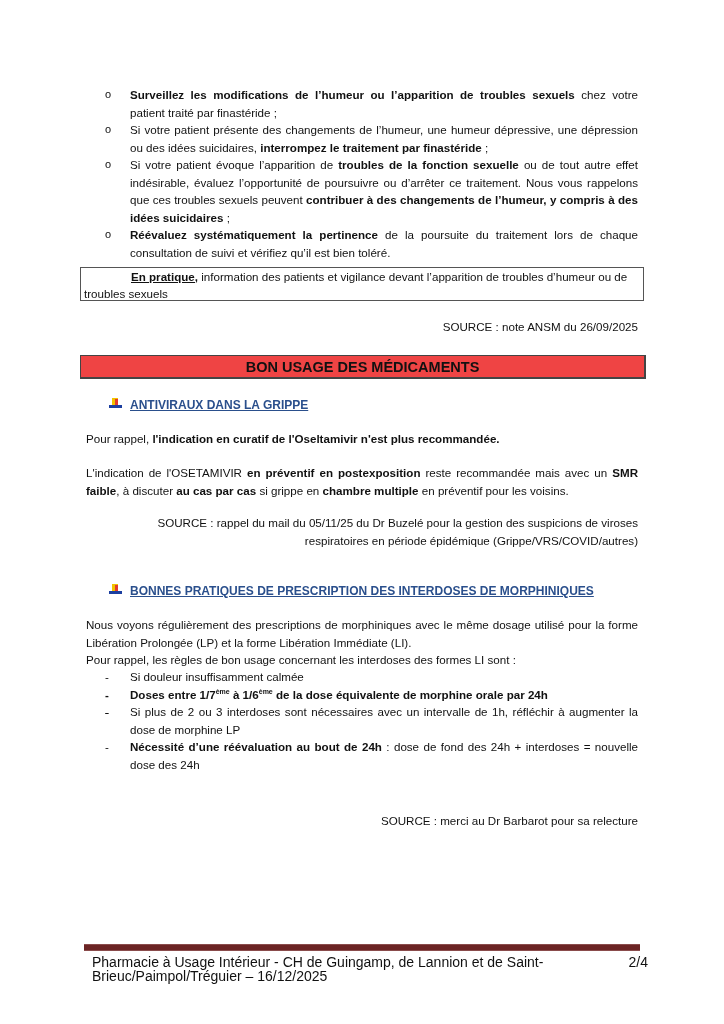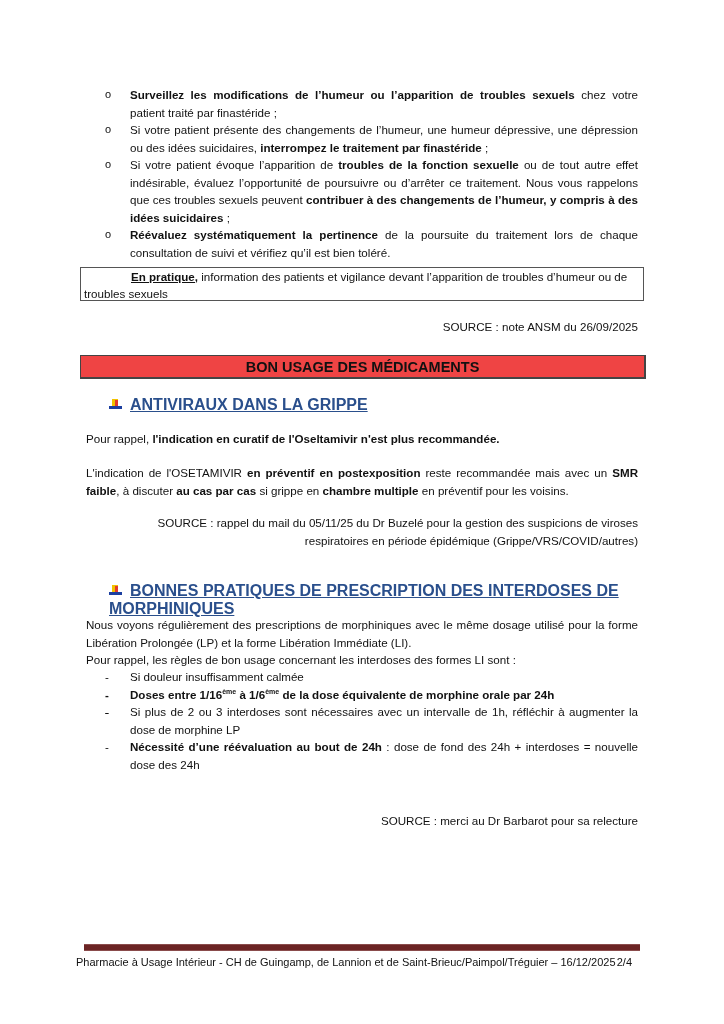--- a/index.html
+++ b/index.html
@@ -11,34 +11,34 @@
   .ul-list { position:absolute; left:105px; width:533px; margin:0; padding:0; list-style:none; }
   .ul-list li { position:relative; padding-left:25px; line-height:17.5px; text-align:justify; margin:0; }
   .ul-list li .mk { position:absolute; left:0; top:0; width:20px; font-size:11px; }
   .box { position:absolute; left:80px; top:260px; width:564px; height:34px; border:1px solid #555;
          padding:0 3px; box-sizing:border-box; line-height:17px;margin-top:7px; }
   .box .ind { display:inline-block; width:47px; }
   .src { position:absolute; right:86px; text-align:right; line-height:17.5px; }
   .banner { position:absolute; left:80px; top:355px; width:566px; height:24px; background:#ef4444;
             border:1px solid #444; border-right-width:2px; border-bottom-width:2px; box-sizing:border-box;
             text-align:center; font-weight:bold; font-size:14.5px; line-height:22px; }
-  .subhead { position:absolute; left:109px; font-weight:bold; color:#2a4f8c; font-size:16px;
+  .subhead { position:absolute; left:109px; font-weight:bold; color:#2a4f8c; font-size:12px;
              line-height:18px; }
   .subhead .t { text-decoration:underline; margin-left:8px; }
   .pin { display:inline-block; width:13px; height:13px; position:relative; vertical-align:-2px; }
   .pin .y { position:absolute; left:3px; top:0; width:6px; height:8px; background:#f2c200; }
   .pin .r { position:absolute; left:6px; top:1px; width:3px; height:9px; background:#e23b2e; }
   .pin .h { position:absolute; left:0; top:7px; width:13px; height:3px; background:#1c3fa0; }
   .dash-list { position:absolute; left:105px; width:533px; margin:0; padding:0; list-style:none; }
   .dash-list li { position:relative; padding-left:25px; line-height:17.5px; text-align:justify; }
   .dash-list li .mk { position:absolute; left:0; top:0; }
   sup { font-size:7px; vertical-align:5px; line-height:0; }
   .foot-rule { position:absolute; left:84px; top:944px; width:556px; height:5px;
                border-top:1px solid #8a4c4c; border-bottom:1px solid #8a4c4c; background:#6b2424; }
-  .footer { position:absolute; left:76px; top:955px; width:556px; font-size:11px; line-height:14px; }
+  .footer { position:absolute; left:92px; top:955px; width:556px; font-size:14px; line-height:14px; }
   .footer .pg { position:absolute; right:0; top:0;margin-left:46px; }
 </style>
 </head>
 <body>
 
 <div class="page">
 
   <ul class="ul-list" style="top:86px;">
     <li><span class="mk">o</span><span class="b">Surveillez les modifications de l’humeur ou l’apparition de troubles sexuels</span><span> chez votre patient traité par finastéride ;</span></li>
     <li><span class="mk">o</span><span>Si votre patient présente des changements de l’humeur, une humeur dépressive, une dépression ou des idées suicidaires, </span><span class="b">interrompez le traitement par finastéride</span><span> ;</span></li>
@@ -67,21 +67,21 @@
 
   <div class="subhead" style="top:582px;">
     <span class="pin"><span class="y"></span><span class="r"></span><span class="h"></span></span><span class="t">BONNES PRATIQUES DE PRESCRIPTION DES INTERDOSES DE MORPHINIQUES</span>
   </div>
 
   <div class="p" style="left:86px; top:651px; width:552px;">Pour rappel, les règles de bon usage concernant les interdoses des formes LI sont :</div>
   <div class="p" style="left:86px; top:616px; width:552px;">Nous voyons régulièrement des prescriptions de morphiniques avec le même dosage utilisé pour la forme Libération Prolongée (LP) et la forme Libération Immédiate (LI).</div>
 
   <ul class="dash-list" style="top:668px;">
     <li><span class="mk">-</span><span>Si douleur insuffisamment calmée</span></li>
-    <li class="b"><span class="mk">-</span><span>Doses entre 1/16</span><sup>ème</sup><span> à 1/6</span><sup>ème</sup><span> de la dose équivalente de morphine orale par 24h</span></li>
+    <li class="b"><span class="mk">-</span><span>Doses entre 1/7</span><sup>ème</sup><span> à 1/6</span><sup>ème</sup><span> de la dose équivalente de morphine orale par 24h</span></li>
     <li><span class="mk">-</span></li>
     <li><span class="mk">-</span></li>
     <li><span class="mk">-</span><span>Si plus de 2 ou 3 interdoses sont nécessaires avec un intervalle de 1h, réfléchir à augmenter la dose de morphine LP</span></li>
     <li><span class="mk">-</span><span class="b">Nécessité d’une réévaluation au bout de 24h</span><span> : dose de fond des 24h + interdoses = nouvelle dose des 24h</span></li>
   </ul>
 
   <div class="src" style="top:812px;">SOURCE : merci au Dr Barbarot pour sa relecture</div>
 
   <div class="foot-rule"></div>
   <div class="footer">

